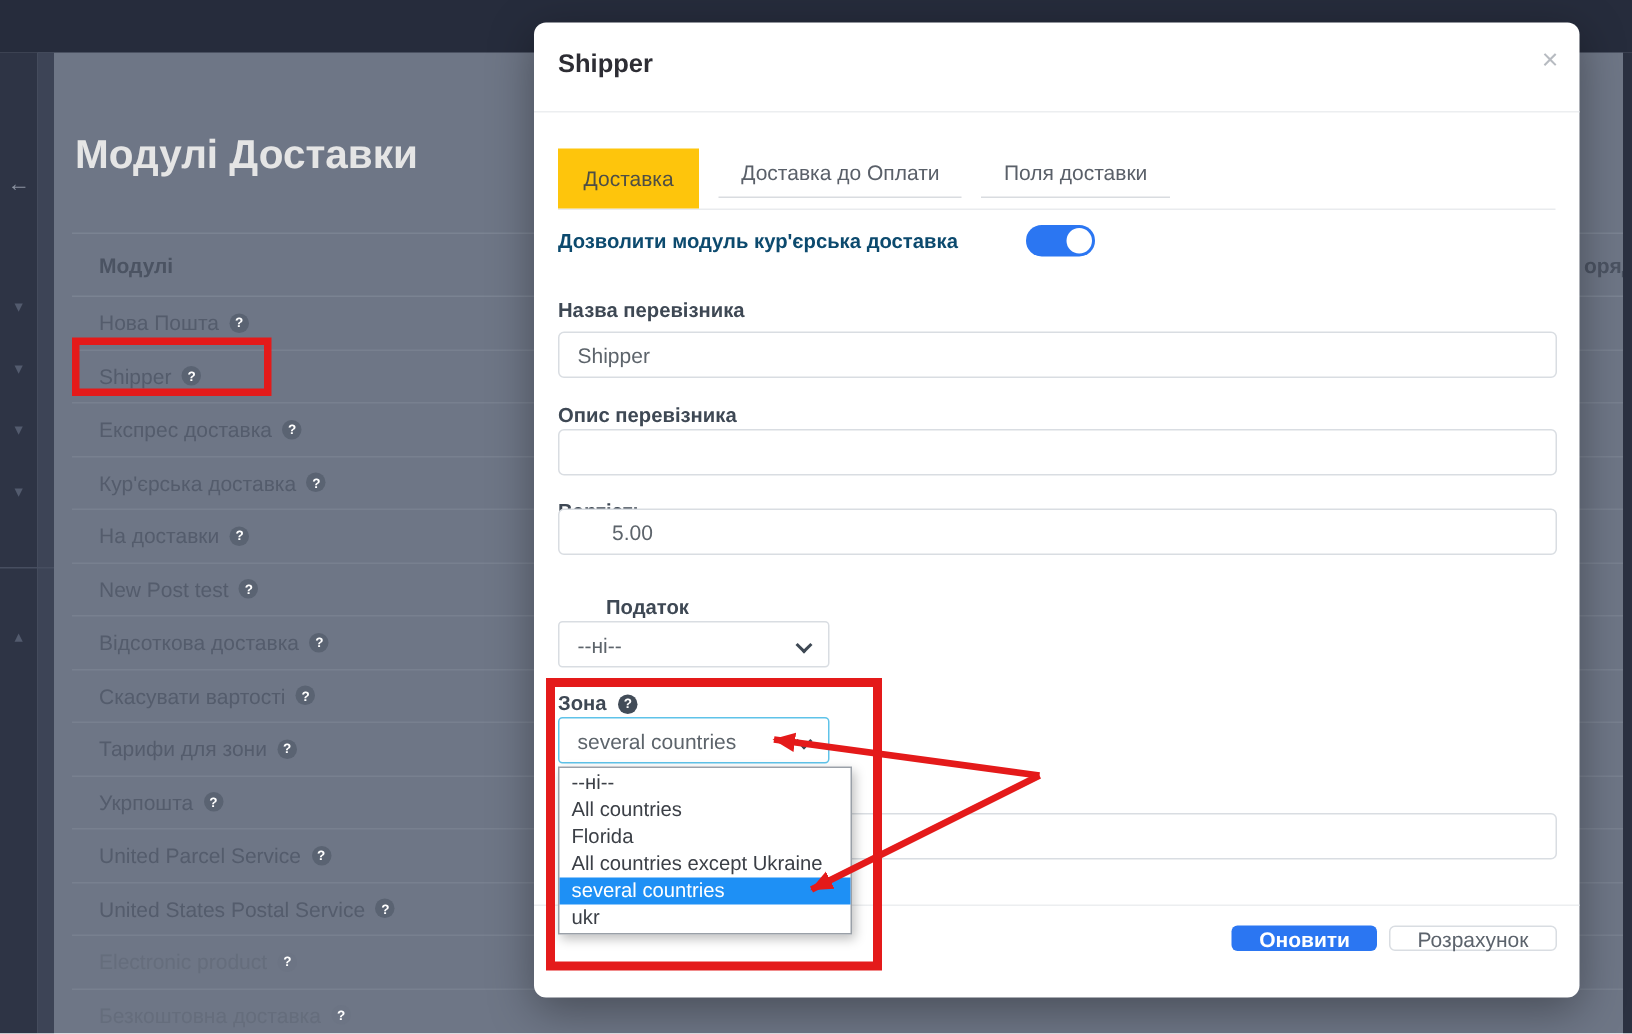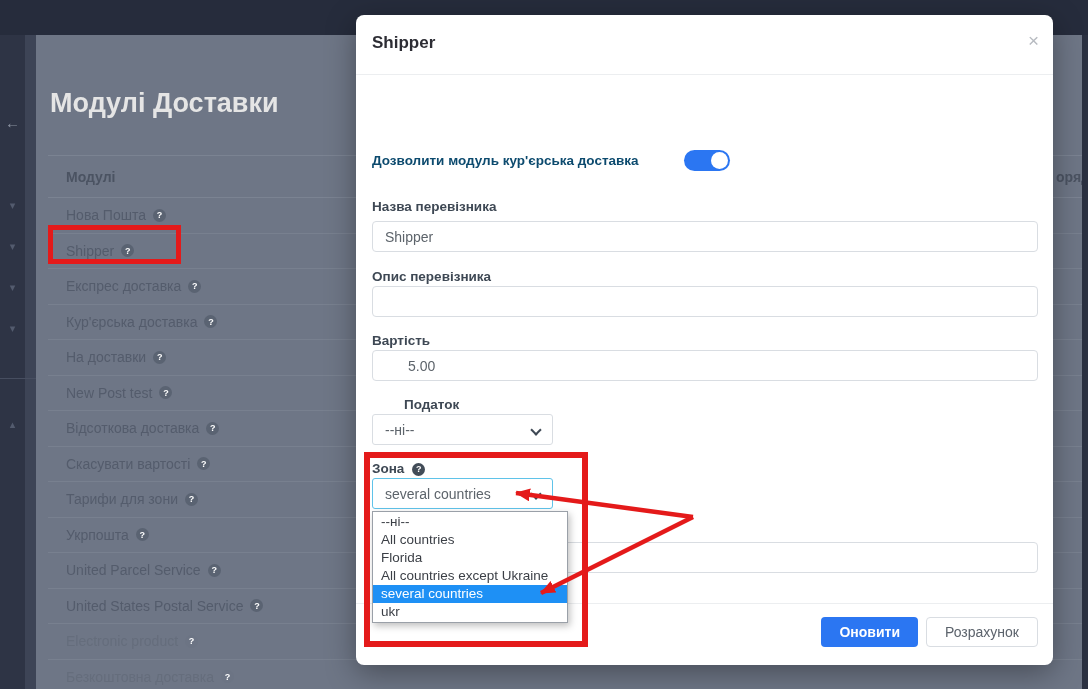--- a/index.html
+++ b/index.html
@@ -56,21 +56,21 @@
                   border-bottom:2px solid #3e4854; transform:rotate(45deg); }
   .select.focused { border-color:#5fc3e9; }
 
   .dropdown { position:absolute; left:16px; top:496px; width:196px; background:#fff; border:1px solid #9aa0a8;
               box-shadow:2px 3px 7px rgba(0,0,0,.25); z-index:6; padding:1px 0; }
   .dd-item { height:18px; line-height:18px; padding:0 8px; font-size:13.5px; color:#3b3f46; white-space:nowrap; }
   .dd-item.selected { background:#1e90f5; color:#fff; }
 
   .modal-footer { position:absolute; left:0; right:0; top:588px; height:62px; border-top:1px solid #eceef0;
                   display:flex; justify-content:flex-end; padding:13px 15px 0 0; gap:8px; }
-  .btn { height:30px; border-radius:4px; font-size:14px; padding:0 18px; display:flex; align-items:center; cursor:pointer; font-family:inherit; }
+  .btn { height:17px; border-radius:4px; font-size:14px; padding:0 18px; display:flex; align-items:center; cursor:pointer; font-family:inherit; }
   .btn-primary { background:#2b76f2; color:#fff; font-weight:bold; border:none; }
   .btn-default { background:#fff; color:#5c636c; border:1px solid #d9dde2; }
 
   
   .anno-rect { position:absolute; border:5px solid #e41a1a; z-index:30; pointer-events:none; }
   #rect-shipper { left:48px; top:225px; width:133px; height:39px; }
   #rect-zone { left:364px; top:452px; width:224px; height:195px; border-width:6px; }
   #arrows { position:absolute; left:0; top:0; z-index:30; pointer-events:none; }
 </style>
 </head>
@@ -176,36 +176,50 @@
         </div>
       </div>
   </div>
 
   <div class="modal">
     <div class="modal-header">
       <div class="modal-title">Shipper</div>
       <div class="modal-close">×</div>
     </div>
 
+    <div class="tabs">
+
+        <div class="tab active">
+          <span>Доставка</span>
+        </div>
+
+        <div class="tab">
+          <span>Доставка до Оплати</span>
+        </div>
+
+        <div class="tab">
+          <span>Поля доставки</span>
+        </div>
+      </div>
 
     <div class="toggle-row">
       <span class="toggle-label">Дозволити модуль кур'єрська доставка</span>
       <span class="switch">
           <span class="knob"></span>
         </span>
     </div>
 
     <div class="fld-label" style="top:184px;">Назва перевізника</div>
     <input class="inp" style="top: 206px;" value="Shipper">
 
     <div class="fld-label" style="top:254px;">Опис перевізника</div>
     <input class="inp" style="top: 271px;" value="">
 
     <div class="fld-label" style="top:318px;">Вартість</div>
-    <input class="inp" style="top: 335px; padding-left: 35px;" value="5.00">
+    <input class="inp" style="top: 324px; padding-left: 35px;" value="5.00">
 
     <div class="fld-label" style="top:382px;margin-left:32px;">Податок</div>
     <div class="select" style="top:399px;">
       <span>--ні--</span>
       <span class="chev"></span>
     </div>
 
     <div class="fld-label" style="top:446px;">
       <span>Зона</span>
       <span class="help" style="background:#424c58; vertical-align:1px; margin-left:4px;">?</span>

